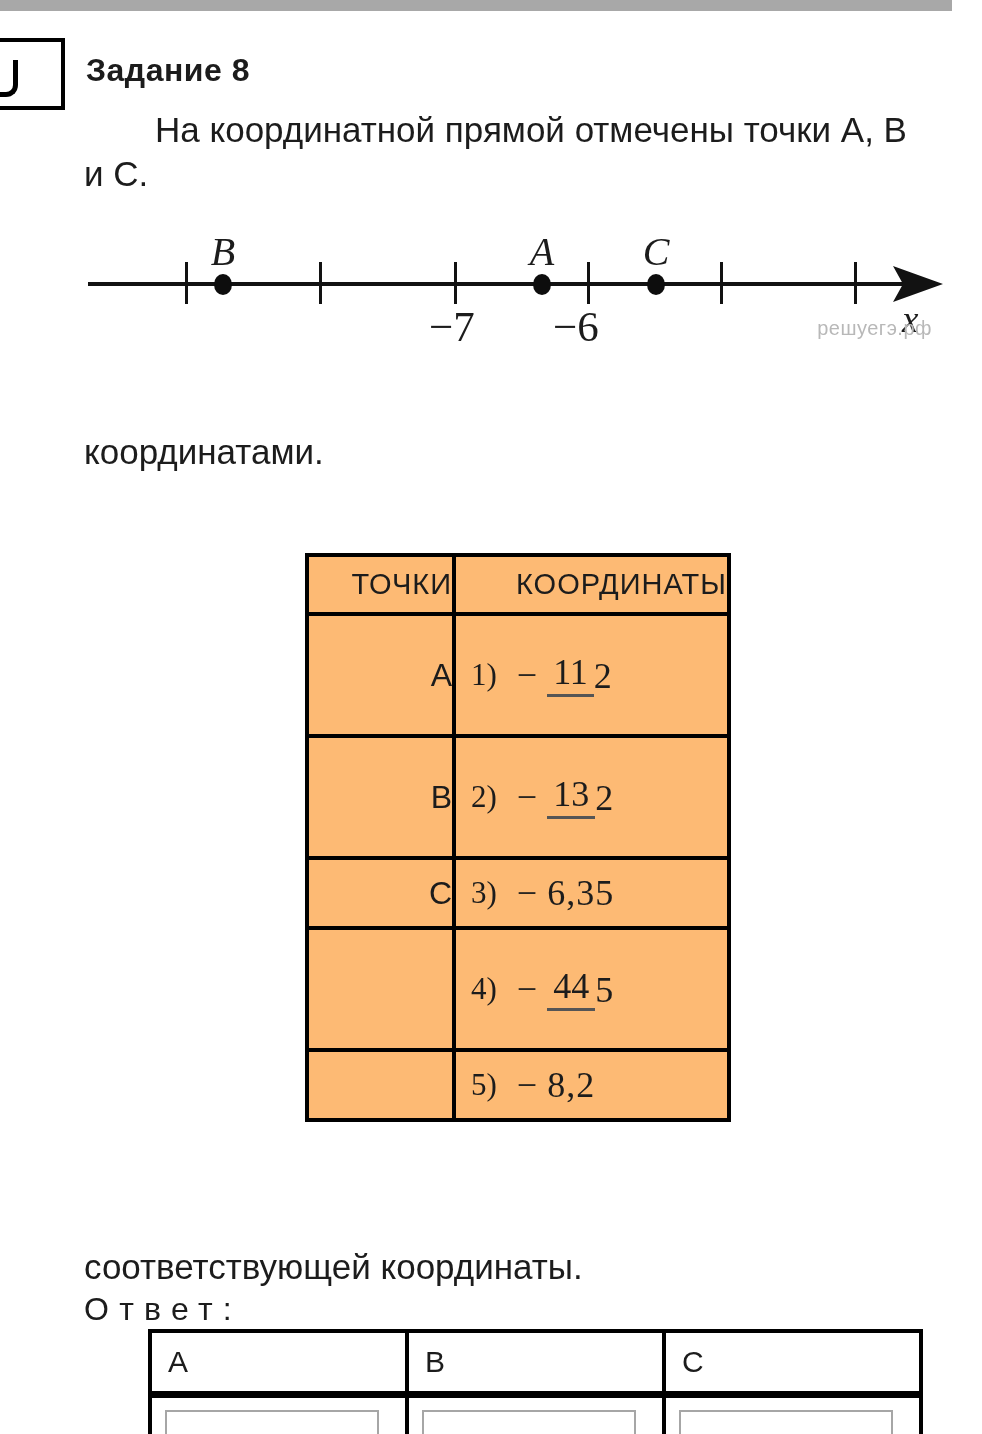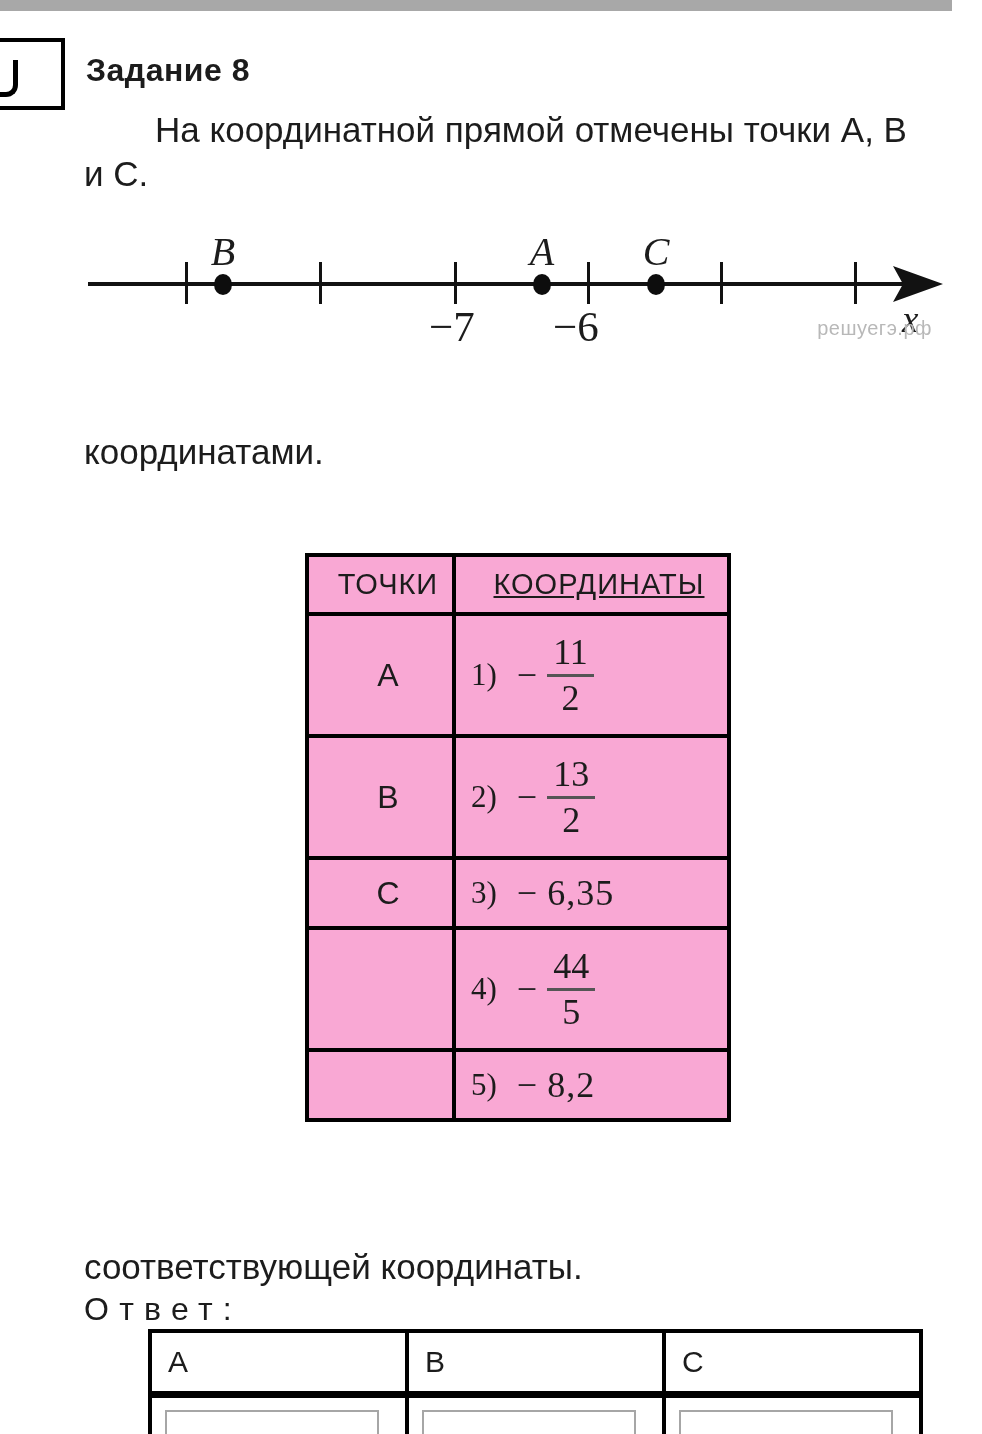--- a/index.html
+++ b/index.html
@@ -39,34 +39,34 @@
     font-family:"Liberation Serif",serif;font-style:italic;font-size:40px;}
   .ticklabel{position:absolute;top:82px;width:90px;text-align:center;
     font-family:"Liberation Serif",serif;font-size:43px;}
   .axislabel{position:absolute;left:902px;top:78px;
     font-family:"Liberation Serif",serif;font-style:italic;font-size:37px;}
   .watermark{position:absolute;left:730px;top:97px;width:202px;text-align:right;
     font-size:20px;color:#b8b8b8;letter-spacing:.5px;}
 
   
   .match-table{left:305px;top:553px;border-collapse:collapse;table-layout:fixed;}
-  .match-table td,.match-table th{border:4px solid #000;background:#f9a8d4;vertical-align:middle;
-    padding:0 0 0 15px;text-align:center;}
+  .match-table td,.match-table th{border:4px solid #000;background:#fdba74;vertical-align:middle;
+    padding:0 0 0 15px;text-align:right;}
   .match-table th{font-size:29px;font-weight:400;letter-spacing:1px;}
   .col-points{width:128px;}
-  .col-coords{width:256px;text-decoration:underline;}
+  .col-coords{width:256px;}
   .row-head{height:59px;}
   .row-tall{height:122px;}
   .row-short{height:70px;}
   .pt-cell{font-size:32px;}
   .coord{display:flex;align-items:center;font-family:"Liberation Serif",serif;}
   .cnum{font-size:31px;margin-right:20px;}
   .csign{font-size:36px;margin-right:10px;}
   .cval{font-size:36px;letter-spacing:1px;}
-  .frac{display:inline-flex;flex-direction:column;align-items:center;font-size:36px;line-height:1.06;}
+  .frac{display:inline-flex;flex-direction:row;align-items:center;font-size:36px;line-height:1.06;}
   .frac .top{padding:0 6px 3px;border-bottom:3px solid #555;}
   .frac .bot{padding-top:2px;}
 
   .answer-label{left:84px;top:1291px;font-size:32px;letter-spacing:.32em;}
 
   
   .answer-table{left:148px;top:1329px;border-collapse:collapse;table-layout:fixed;}
   .answer-table td{border:4px solid #000;background:#fff;padding:0;}
   .answer-table .hd{height:58px;font-size:30px;vertical-align:middle;padding-left:16px;border-bottom:7px solid #000;}
   .answer-table .in{height:120px;vertical-align:top;}

